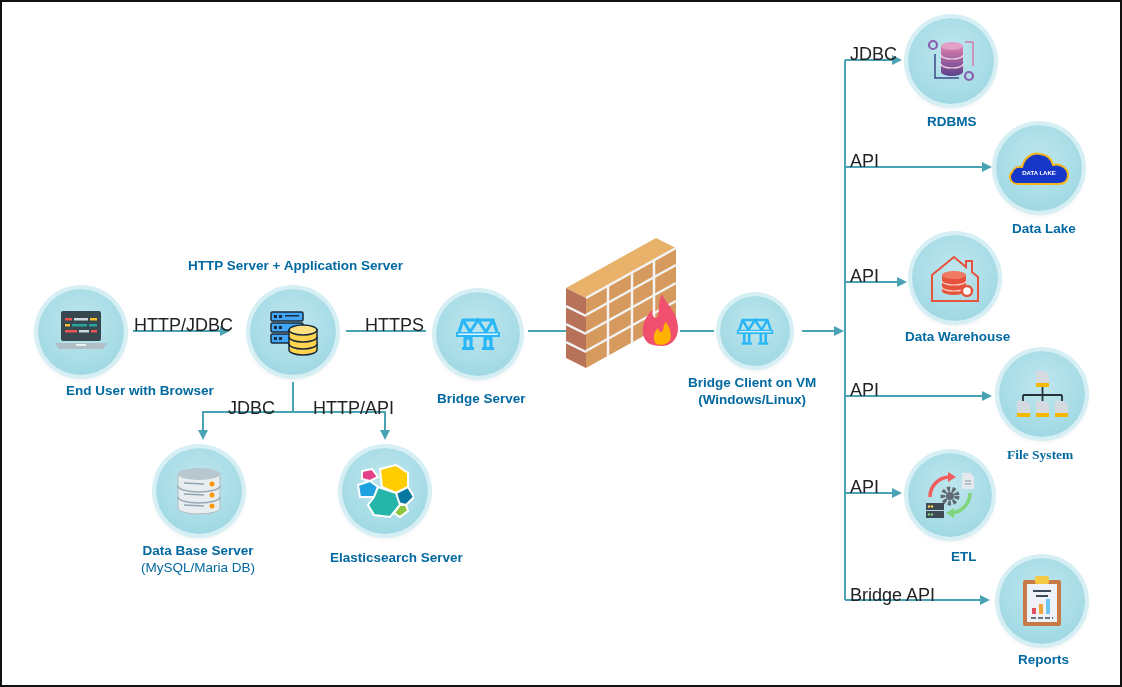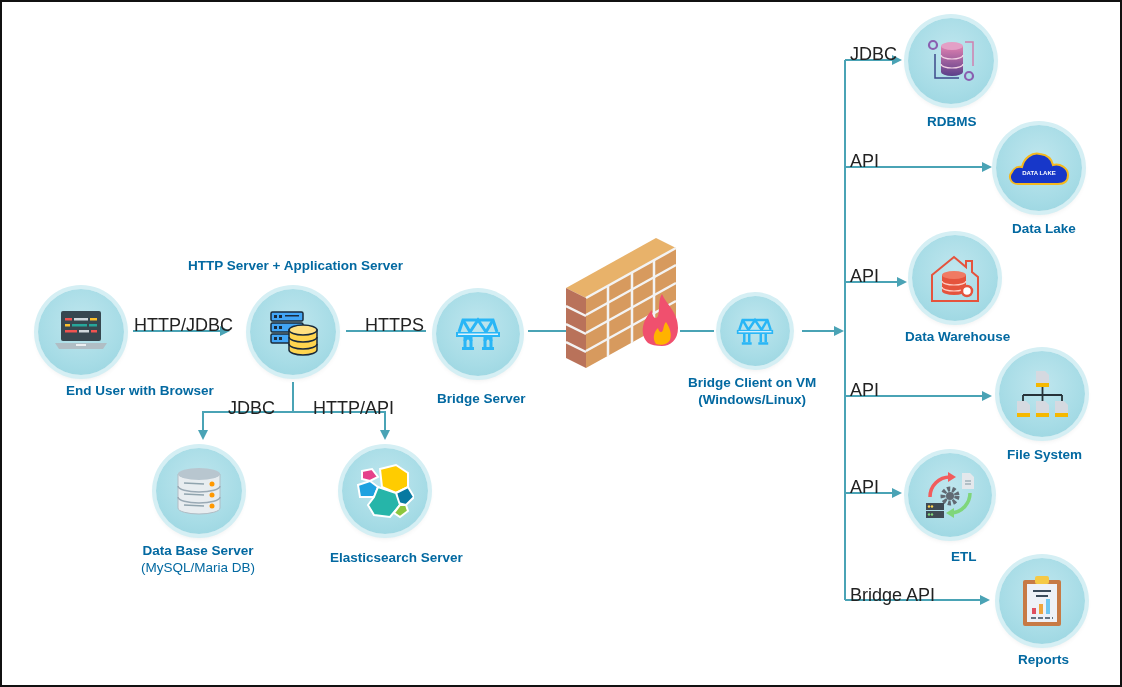--- a/index.html
+++ b/index.html
@@ -224,21 +224,21 @@
       <rect x="21" y="14" width="13" height="4" fill="#f5b800"></rect>
     <path d="M27.5 18 V26 M8 26 H47 M8 26 V32 M27.5 26 V32 M47 26 V32" stroke="#263238" stroke-width="1.8" fill="none"></path>
     <path d="M2 32 H11 L15 36 V48 H2 Z" fill="#d5d9e0"></path>
       <rect x="2" y="44" width="13" height="4" fill="#f5b800"></rect>
     <path d="M21 32 H30 L34 36 V48 H21 Z" fill="#d5d9e0"></path>
       <rect x="21" y="44" width="13" height="4" fill="#f5b800"></rect>
     <path d="M40 32 H49 L53 36 V48 H40 Z" fill="#d5d9e0"></path>
       <rect x="40" y="44" width="13" height="4" fill="#f5b800"></rect>
   </svg>
 </div>
-<div class="label" style="left:1007px;top:446px;">File System</div>
+<div class="label" style="left:1007px;top:446px;font-family:Liberation Serif, serif;">File System</div>
 
 <div class="node" style="left:908px;top:453px;width:84px;height:84px;">
   <svg width="56" height="52" viewBox="0 0 56 52">
     <path d="M8 28 A20 20 0 0 1 28 8" fill="none" stroke="#f25c5c" stroke-width="3.5"></path>
     <polygon points="26,3 34,8 26,13" fill="#f25c5c"></polygon>
     <path d="M48 24 A20 20 0 0 1 30 44" fill="none" stroke="#7fd67a" stroke-width="3.5"></path>
     <polygon points="32,39 24,44 32,49" fill="#7fd67a"></polygon>
     <circle cx="28" cy="27" r="7" fill="none" stroke="#616a73" stroke-width="5" stroke-dasharray="3 2"></circle>
     <circle cx="28" cy="27" r="4" fill="#616a73"></circle>
     <path d="M40 4 H48 L52 8 V20 H40 Z" fill="#e4e8ec"></path>

